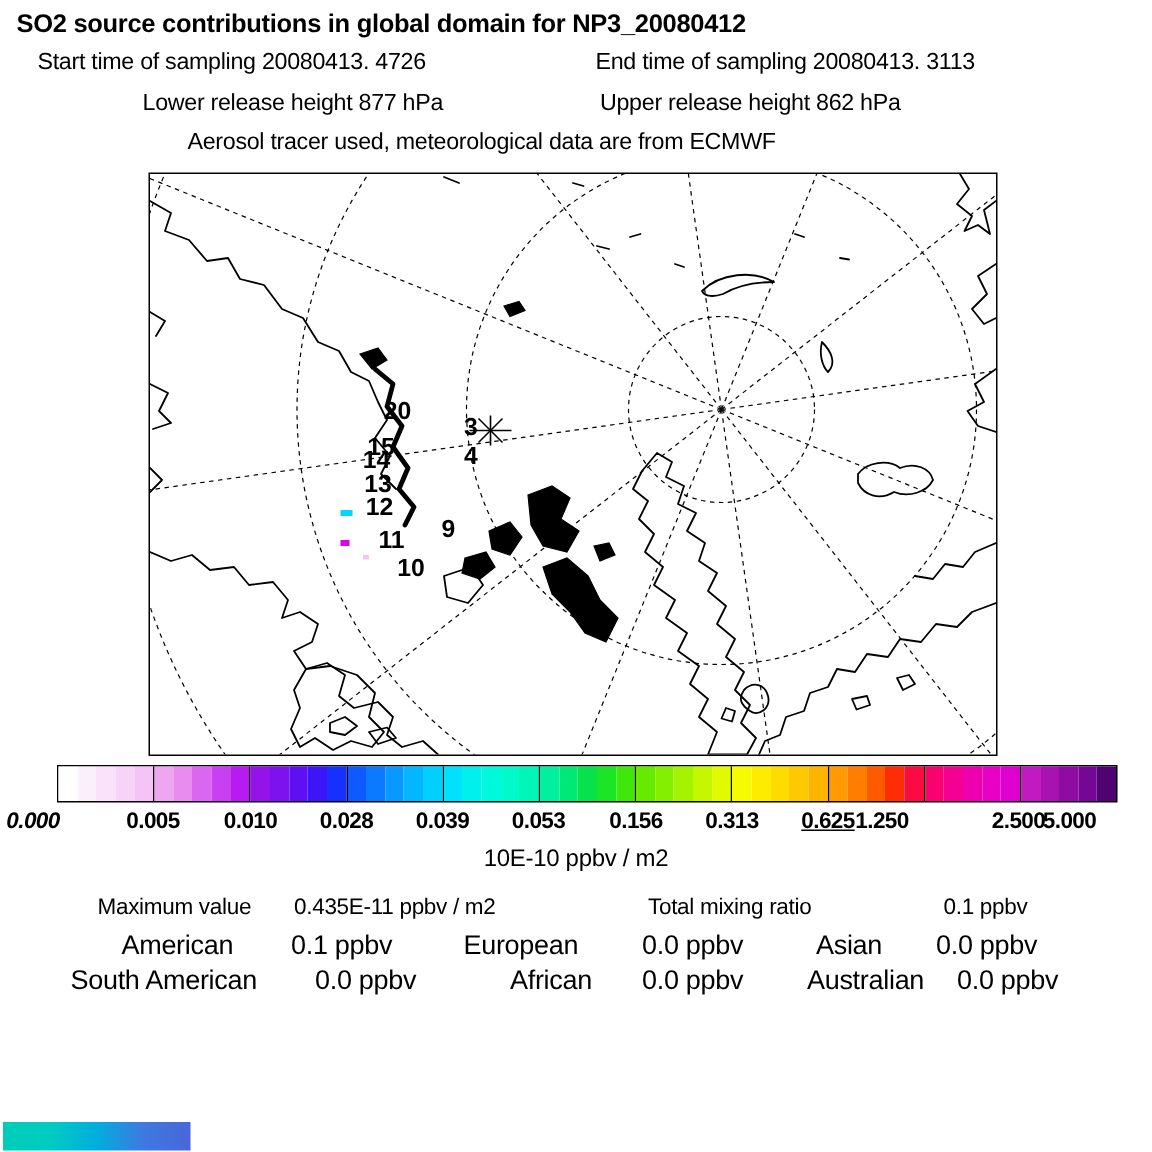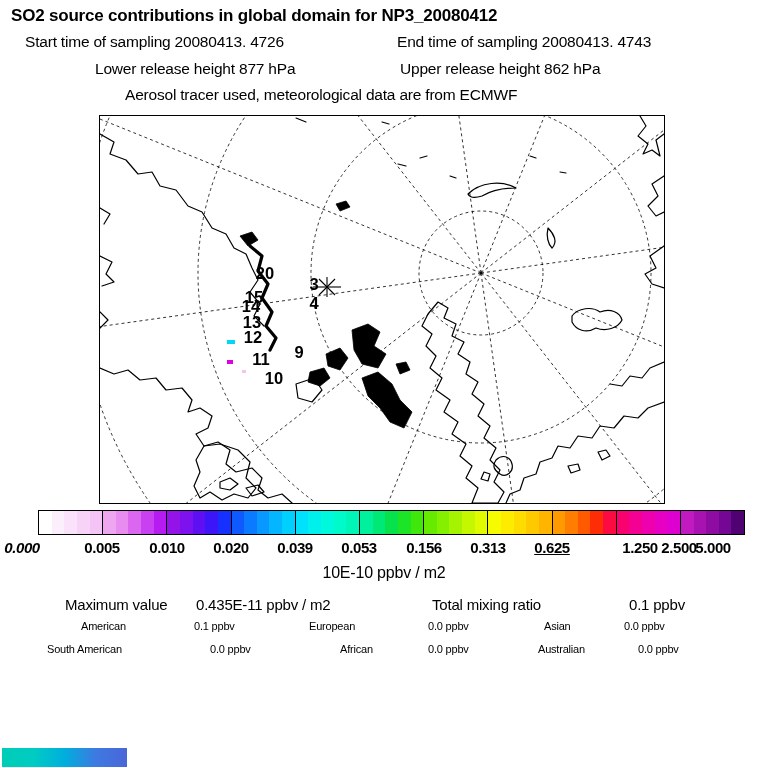--- a/index.html
+++ b/index.html
@@ -18,29 +18,29 @@
   .starline{stroke:#000;stroke-width:1.1}
   #colorbar{left:38px;top:510px;width:707px;height:25px;border:1.6px solid #000;
             display:flex;box-sizing:border-box;background:#fff}
   .cb-seg{flex:1;display:flex;border-right:1.6px solid #000}
   .cb-seg:last-child{border-right:none}
   .cb-cell{flex:1}
   #cb-ticks{left:0;top:539px;width:768px;height:20px}
   .cb-tick{position:absolute;transform:translateX(-50%);font-size:15px;font-weight:700;letter-spacing:-0.4px;white-space:nowrap}
   #unit-line{left:0;top:564px;width:768px;text-align:center;font-size:16px;letter-spacing:-0.2px}
   .stat{font-size:15px;letter-spacing:-0.2px;white-space:nowrap}
-  .reg{font-size:11px;letter-spacing:-0.2px;white-space:nowrap}
+  .reg{font-size:18px;letter-spacing:-0.2px;white-space:nowrap}
   #bottom-bar{left:2px;top:748px;width:125px;height:19px}
 </style>
 </head>
 <body>
 
 <div class="abs hdr-title">SO2 source contributions in global domain for NP3_20080412</div>
 <div class="abs hdr-line" style="left:25px;top:33px">Start time of sampling 20080413.  4726</div>
-<div class="abs hdr-line" style="left:397px;top:33px">End time of sampling 20080413.  4743</div>
+<div class="abs hdr-line" style="left:397px;top:33px">End time of sampling 20080413.  3113</div>
 <div class="abs hdr-line" style="left:95px;top:60px">Lower release height  877 hPa</div>
 <div class="abs hdr-line" style="left:400px;top:60px">Upper release height  862 hPa</div>
 <div class="abs hdr-line" style="left:125px;top:86px">Aerosol tracer used, meteorological data are from ECMWF</div>
 
 <div class="abs" id="map-frame">
   <svg width="564" height="387" viewBox="0 0 564 387">
     <g id="graticule">
         <circle cx="381" cy="157" r="62" class="grat"></circle>
         <circle cx="381" cy="157" r="170" class="grat"></circle>
         <circle cx="381" cy="157" r="283" class="grat"></circle>
@@ -198,27 +198,27 @@
       <div class="cb-cell" style="background: rgb(167, 18, 176);"></div>
       <div class="cb-cell" style="background: rgb(142, 12, 162);"></div>
       <div class="cb-cell" style="background: rgb(116, 7, 148);"></div>
       <div class="cb-cell" style="background: rgb(80, 2, 114);"></div>
     </div>
   </div>
 <div class="abs" id="cb-ticks">
     <span class="cb-tick" style="left: 22px; font-style: italic;">0.000</span>
     <span class="cb-tick" style="left: 102px;">0.005</span>
     <span class="cb-tick" style="left: 167px;">0.010</span>
-    <span class="cb-tick" style="left: 231px;">0.020</span>
+    <span class="cb-tick" style="left: 231px;">0.028</span>
     <span class="cb-tick" style="left: 295px;">0.039</span>
     <span class="cb-tick" style="left: 359px;">0.053</span>
     <span class="cb-tick" style="left: 424px;">0.156</span>
     <span class="cb-tick" style="left: 488px;">0.313</span>
     <span class="cb-tick" style="left: 552px; text-decoration: underline;">0.625</span>
-    <span class="cb-tick" style="left: 640px;">1.250</span>
+    <span class="cb-tick" style="left: 588px;">1.250</span>
     <span class="cb-tick" style="left: 679px;">2.500</span>
     <span class="cb-tick" style="left: 713px;">5.000</span>
   </div>
 <div class="abs" id="unit-line">10E-10 ppbv / m2</div>
 
 <span class="abs stat" style="left:65px;top:596px">Maximum value</span>
 <span class="abs stat" style="left:196px;top:596px">0.435E-11 ppbv / m2</span>
 <span class="abs stat" style="left:432px;top:596px">Total mixing ratio</span>
 <span class="abs stat" style="left:629px;top:596px">0.1 ppbv</span>
 

